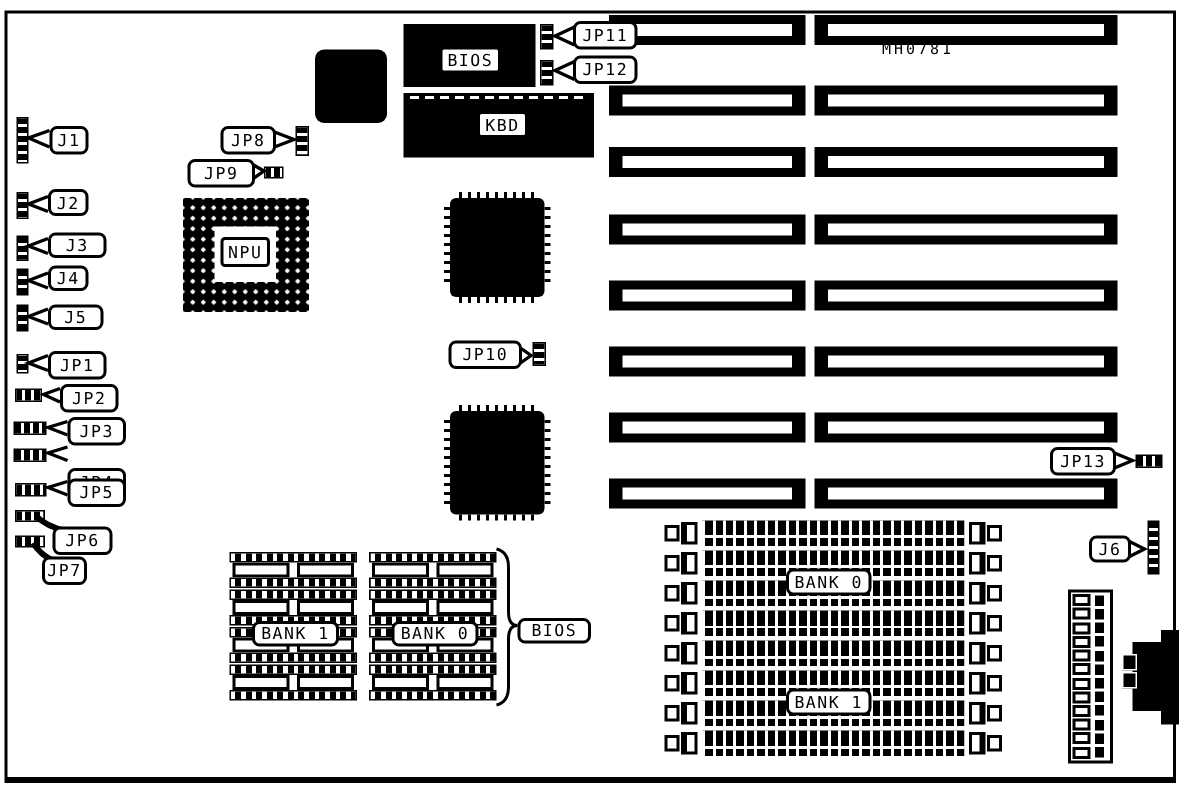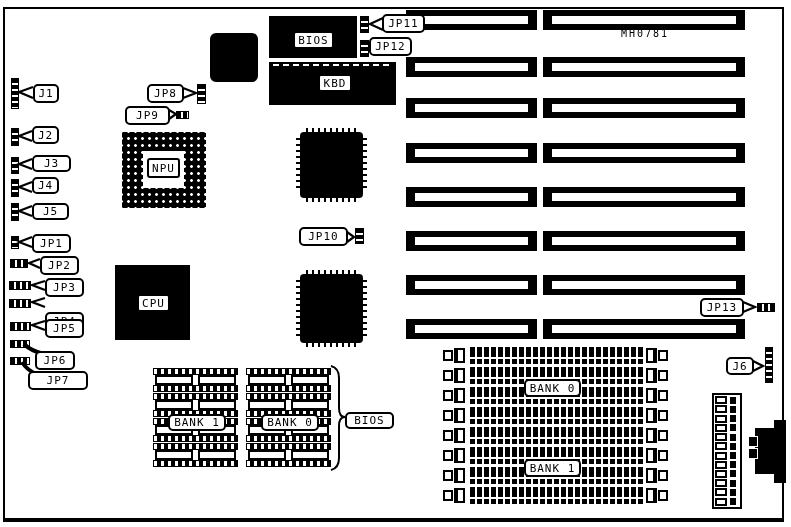--- a/index.html
+++ b/index.html
@@ -113,48 +113,45 @@
   <div class="lbl" style="left:32px;top:126px;width:27px;height:18px">J2</div>
   <div class="lbl" style="left:32px;top:155px;width:39px;height:17px">J3</div>
   <div class="lbl" style="left:32px;top:177px;width:27px;height:17px">J4</div>
   <div class="lbl" style="left:32px;top:203px;width:37px;height:17px">J5</div>
   <div class="lbl" style="left:32px;top:234px;width:39px;height:19px">JP1</div>
   <div class="lbl" style="left:40px;top:256px;width:39px;height:19px">JP2</div>
   <div class="lbl" style="left:45px;top:278px;width:39px;height:19px">JP3</div>
   <div class="lbl" style="left:45px;top:312px;width:39px;height:19px">JP4</div>
   <div class="lbl" style="left:45px;top:319px;width:39px;height:19px">JP5</div>
   <div class="lbl" style="left:35px;top:351px;width:40px;height:19px">JP6</div>
-  <div class="lbl" style="left:28px;top:371px;width:60px;height:19px">JP7</div>
+  <div class="lbl" style="left:28px;top:371px;width:30px;height:19px">JP7</div>
 
   <div class="chip" style="left:210px;top:33px;width:48px;height:49px;border-radius:6px"></div>
   <div class="lbl" style="left:147px;top:84px;width:37px;height:19px">JP8</div>
   <div class="vhdr" style="left:197px;top:84px;width:9px;height:20px"></div>
   <div class="lbl" style="left:125px;top:106px;width:45px;height:19px">JP9</div>
   <div class="hjmp" style="left:176px;top:111px;width:13px;height:8px"></div>
 
   <div class="chip" style="left:269px;top:16px;width:88px;height:42px">
     <div class="lbl" style="left:24px;top:15px;width:41px;height:18px;border-radius:3px">BIOS</div>
   </div>
   <div class="chip" style="left:269px;top:62px;width:127px;height:43px">
     <div class="kbd-dash"></div>
     <div class="lbl" style="left:49px;top:12px;width:34px;height:18px;border-radius:3px">KBD</div>
   </div>
   <div class="vhdr" style="left:360px;top:16px;width:9px;height:17px"></div>
   <div class="vhdr" style="left:360px;top:40px;width:9px;height:17px"></div>
   <div class="lbl" style="left:382px;top:14px;width:43px;height:19px">JP11</div>
-  <div class="lbl" style="left:369px;top:37px;width:43px;height:19px">JP12</div>
+  <div class="lbl" style="left:382px;top:37px;width:43px;height:19px">JP12</div>
 
   <div class="pga" style="left:122px;top:132px;width:84px;height:76px">
     <div class="pga-center" style="left:21px;top:19px;width:41px;height:37px"></div>
     <div class="lbl" style="left:25px;top:26px;width:33px;height:20px;border-radius:3px">NPU</div>
   </div>
 
-  <div class="chip" style="left:115px;top:265px;width:75px;height:75px">
-    <div class="lbl" style="left:22px;top:29px;width:33px;height:18px;border-radius:3px">CPU</div>
-  </div>
 
   <div class="chip" style="left:300px;top:132px;width:63px;height:66px;border-radius:4px">
     <div class="qpins-t"></div>
       <div class="qpins-b"></div>
       <div class="qpins-l"></div>
       <div class="qpins-r"></div>
   </div>
   <div class="chip" style="left:300px;top:274px;width:63px;height:69px;border-radius:4px">
     <div class="qpins-t"></div>
       <div class="qpins-b"></div>
@@ -207,21 +204,21 @@
       <div class="slot" style="left: 543px; top: 275px; width: 202px;">
         <div class="slot-in"></div>
       </div>
       <div class="slot" style="left: 406px; top: 319px; width: 131px;">
         <div class="slot-in"></div>
       </div>
       <div class="slot" style="left: 543px; top: 319px; width: 202px;">
         <div class="slot-in"></div>
       </div>
     </div>
-  <div class="partnum" style="left:605px;top:28px;width:80px">MH0781</div>
+  <div class="partnum" style="left:572px;top:28px;width:80px">MH0781</div>
 
   <div class="abs" id="simm" style="left:443px;top:347px;width:225px;height:160px">
       <div class="simm" style="top: 0px;">
         <div class="latch">
           <div class="lsq"></div>
           <div class="lclip"></div>
         </div>
         <div class="sstrip"></div>
         <div class="latch r">
           <div class="lsq"></div>

